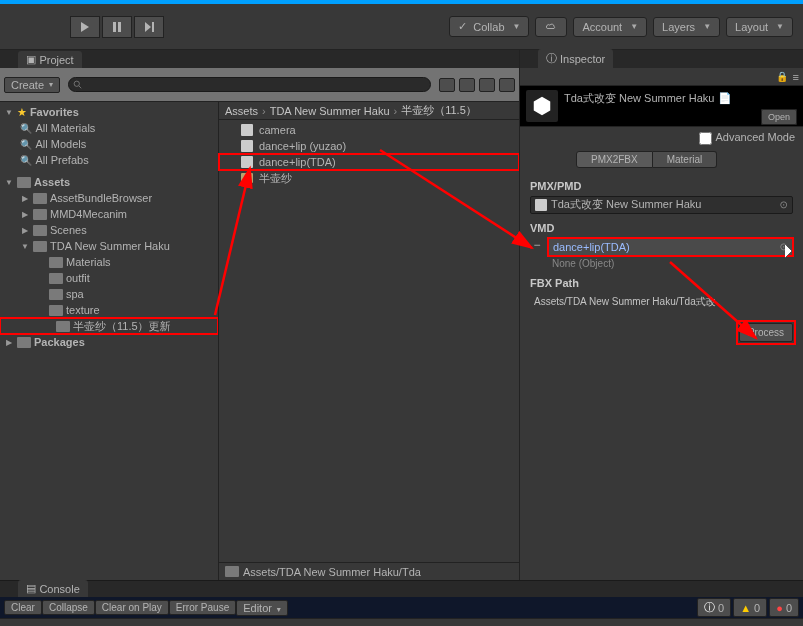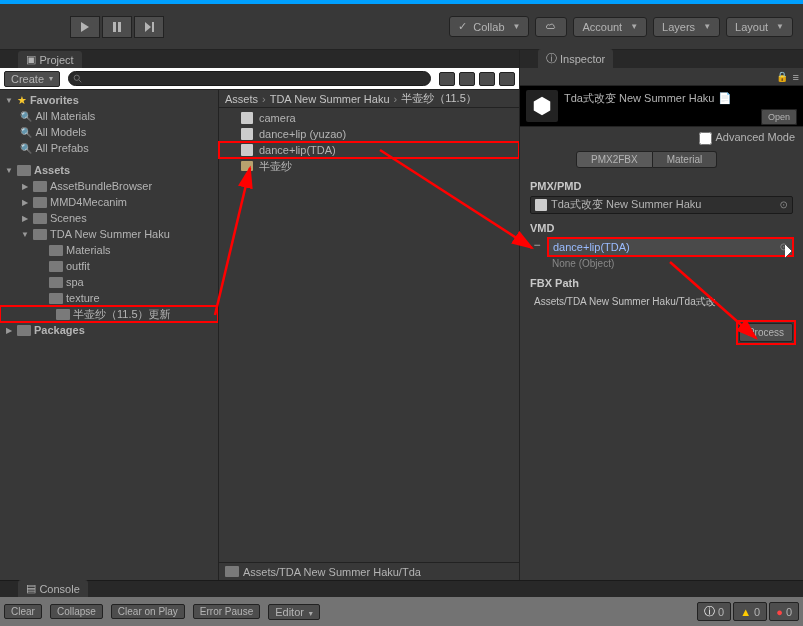--- a/index.html
+++ b/index.html
@@ -13,21 +13,21 @@
 .dropdown { background: #4d4d4d; border: 1px solid #222; padding: 3px 8px; display: flex; align-items: center; gap: 6px; cursor: pointer; font-size: 10px; border-radius: 3px; }
 .cloud-btn { width: 32px; height: 20px; background: #4d4d4d; border: 1px solid #222; display: flex; align-items: center; justify-content: center; border-radius: 3px; }
 
 .main { display: flex; height: 530px; }
 .left-pane { width: 520px; display: flex; flex-direction: column; border-right: 1px solid #222; }
 .right-pane { flex: 1; background: #383838; }
 
 .tab-strip { height: 18px; display: flex; align-items: flex-end; background: #282828; padding-left: 18px; }
 .tab { background: #383838; padding: 2px 8px; border-radius: 3px 3px 0 0; font-size: 10px; display: flex; align-items: center; gap: 3px; }
 
-.proj-toolbar { height: 22px; background: #ffffff; border-bottom: 1px solid #222; display: flex; align-items: center; padding: 0 4px; gap: 4px; }
+.proj-toolbar { height: 34px; background: #737373; border-bottom: 1px solid #222; display: flex; align-items: center; padding: 0 4px; gap: 4px; }
 .create-btn { background: #4d4d4d; border: 1px solid #222; padding: 1px 6px; font-size: 10px; border-radius: 2px; display: flex; align-items: center; gap: 3px; }
 .search-field { flex: 1; margin: 0 4px; position: relative; }
 .search-field input { width: 100%; background: #2a2a2a; border: 1px solid #1a1a1a; border-radius: 10px; padding: 1px 6px 1px 18px; color: #b4b4b4; font-size: 10px; height: 15px; }
 .mini-btn { width: 16px; height: 14px; background: #4d4d4d; border: 1px solid #222; border-radius: 2px; }
 
 .proj-body { flex: 1; display: flex; background: #383838; overflow: hidden; }
 .tree { width: 219px; border-right: 1px solid #222; overflow: auto; padding: 2px 0; }
 .content { flex: 1; display: flex; flex-direction: column; }
 .breadcrumb { height: 18px; background: #383838; border-bottom: 1px solid #222; display: flex; align-items: center; padding: 0 6px; font-size: 10px; color: #c4c4c4; overflow: hidden; white-space: nowrap; }
 .crumb-sep { margin: 0 4px; color: #888; }
@@ -63,21 +63,21 @@
 .obj-picker { margin-left: auto; font-size: 10px; color: #888; }
 .vmd-field { display: flex; gap: 4px; align-items: flex-start; }
 .vmd-minus { width: 14px; text-align: center; font-size: 12px; color: #aaa; cursor: pointer; }
 .vmd-box { flex: 1; }
 .drop-target { background: #4a4a4a; border: 1px solid #888; height: 18px; display: flex; align-items: center; padding: 0 4px; font-size: 10px; color: #9abcff; margin-bottom: 2px; position: relative; }
 .none-obj { font-size: 10px; color: #888; padding: 0 4px; }
 
 .process-btn { background: #4d4d4d; border: 1px solid #222; padding: 3px 8px; font-size: 10px; border-radius: 2px; float: right; margin: 8px 10px; }
 
 .console-strip { height: 17px; background: #282828; display: flex; align-items: flex-end; padding-left: 18px; border-top: 1px solid #1a1a1a; }
-.console-bar { height: 30px; background: #737373; display: flex; align-items: center; padding: 0 4px; gap: 8px; border-bottom: 1px solid #222; }
+.console-bar { height: 22px; background: #0f172a; display: flex; align-items: center; padding: 0 4px; gap: 0; border-bottom: 1px solid #222; }
 .console-btn { padding: 1px 6px; background: #4d4d4d; border: 1px solid #222; font-size: 10px; border-radius: 2px; }
 .console-right { margin-left: auto; display: flex; gap: 2px; }
 .cnt-btn { padding: 1px 6px; background: #4d4d4d; border: 1px solid #222; font-size: 10px; display: flex; align-items: center; gap: 3px; border-radius: 2px; }
 
 .hl-red { outline: 2px solid #ff0000; outline-offset: -1px; }
 .arrow { position: absolute; pointer-events: none; }
 
 svg.icon { width: 12px; height: 12px; fill: #b4b4b4; }
 .chevron { font-size: 8px; color: #aaa; margin-left: 2px; }
 </style>

